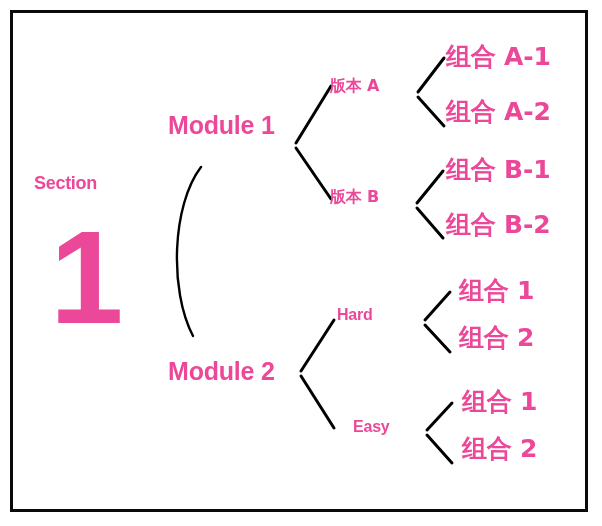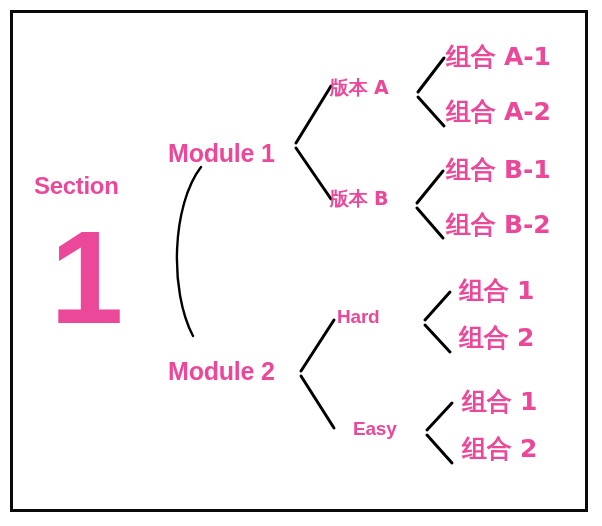--- a/index.html
+++ b/index.html
@@ -37,33 +37,33 @@
     height: 526px;
   }
   .node-label {
     position: absolute;
     color: #ec4899;
     font-weight: bold;
     white-space: nowrap;
     line-height: 1;
   }
   .root-word {
-    font-size: 24px;
+    font-size: 18px;
     letter-spacing: -0.3px;
   }
   .root-number {
     font-size: 132px;
     letter-spacing: -2px;
   }
   .level1-label {
     font-size: 25px;
     letter-spacing: -0.2px;
   }
   .level2-label {
-    font-size: 19px;
+    font-size: 16px;
     letter-spacing: -0.2px;
   }
   .level3-label {
     font-size: 25px;
     letter-spacing: -0.2px;
   }
   .cjk {
     font-family: "DejaVu Sans", "Liberation Sans", sans-serif;
   }
 </style>
@@ -93,21 +93,21 @@
     <line x1="425" y1="320" x2="450" y2="292" stroke="#000000" stroke-width="3" stroke-linecap="round"></line>
     <line x1="425" y1="325" x2="450" y2="352" stroke="#000000" stroke-width="3" stroke-linecap="round"></line>
 
     <line x1="427" y1="430" x2="452" y2="403" stroke="#000000" stroke-width="3" stroke-linecap="round"></line>
     <line x1="427" y1="435" x2="452" y2="463" stroke="#000000" stroke-width="3" stroke-linecap="round"></line>
   </svg>
 
   <div class="node-label root-word" style="left:34px; top:174px;">Section</div>
   <div class="node-label root-number" style="left:50px; top:212px;">1</div>
 
-  <div class="node-label level1-label" style="left:168px; top:141px;text-align:center;">Module 1</div>
+  <div class="node-label level1-label" style="left:168px; top:113px;text-align:center;">Module 1</div>
   <div class="node-label level1-label" style="left:168px; top:359px;">Module 2</div>
 
   <div class="node-label level2-label cjk" style="left:330px; top:78px;">版本 A</div>
   <div class="node-label level2-label cjk" style="left:330px; top:189px;">版本 B</div>
 
   <div class="node-label level3-label cjk" style="left:446px; top:44px;">组合 A-1</div>
   <div class="node-label level3-label cjk" style="left:446px; top:99px;text-align:right;">组合 A-2</div>
 
   <div class="node-label level3-label cjk" style="left:446px; top:157px;">组合 B-1</div>
   <div class="node-label level3-label cjk" style="left:446px; top:212px;text-align:center;">组合 B-2</div>

